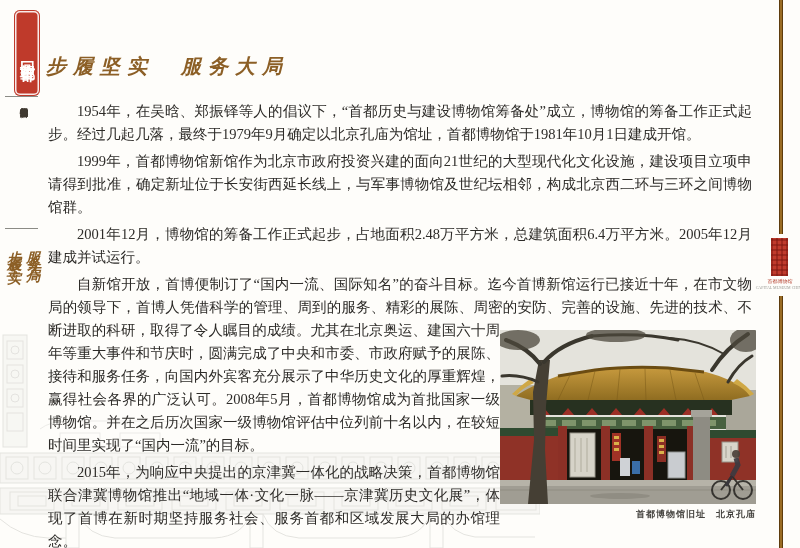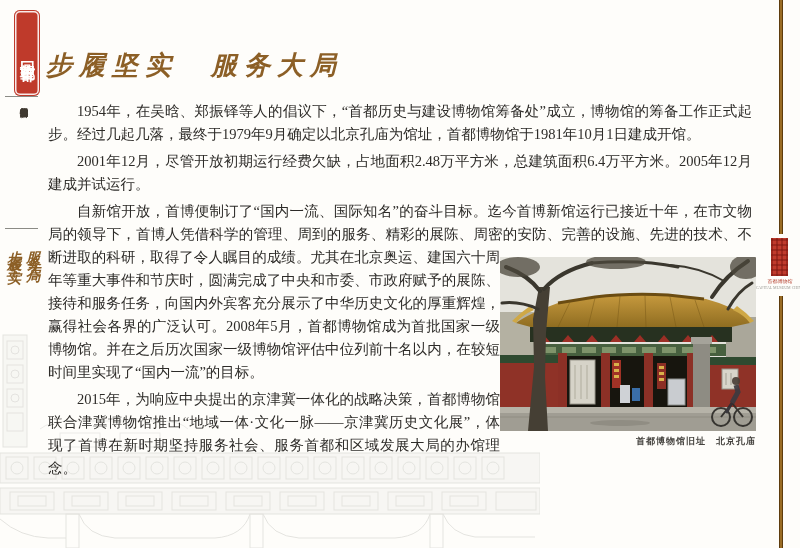--- a/index.html
+++ b/index.html
@@ -47,21 +47,21 @@
   .rail-seal{
     position:absolute;left:771px;top:238px;width:17px;height:38px;background:#c03a2c;
     background-image:repeating-linear-gradient(0deg,rgba(120,20,14,.45) 0 2px,transparent 2px 5px),
                      repeating-linear-gradient(90deg,rgba(120,20,14,.45) 0 2px,transparent 2px 5px);
   }
   .rail-name{position:absolute;left:752px;top:279px;width:56px;text-align:center;font-size:5px;color:#b5402f;line-height:1.1;}
   .rail-name-en{position:absolute;left:752px;top:286px;width:56px;text-align:center;font-size:4px;color:#9a9a94;line-height:1;}
   
   .content{position:absolute;left:44px;top:40px;width:712px;}
   .main-title{
-    font-size:26px;line-height:40px;font-weight:bold;font-style:italic;
+    font-size:20px;line-height:40px;font-weight:bold;font-style:italic;
     color:#8c5f26;letter-spacing:7px;margin:6px 0 14px 2px;
     font-family:"Liberation Serif",serif;
   }
   .article{font-size:14.5px;line-height:23px;color:#2d2b28;text-align:justify;}
   .article p{margin:4px;text-indent:2em;}
   .float-spacer{float:right;width:1px;margin-left:-1px;height:57px;}
   .photo-float{float:right;clear:right;width:256px;margin:0 0 2px 12px;}
   .photo-float svg{display:block;width:256px;height:174px;}
   .photo-caption{
     margin-top:4px;text-align:right;font-size:9px;font-weight:bold;color:#45433f;
@@ -175,21 +175,22 @@
 <div class="rail-line rail-bottom"></div>
 <div class="rail-seal"></div>
 <div class="rail-name">首都博物馆</div>
 <div class="rail-name-en">CAPITAL MUSEUM CHINA</div>
 
 <div class="content">
   <div class="main-title">步履坚实　服务大局</div>
 
   <div class="article">
     <p>1954年，在吴晗、郑振铎等人的倡议下，“首都历史与建设博物馆筹备处”成立，博物馆的筹备工作正式起步。经过几起几落，最终于1979年9月确定以北京孔庙为馆址，首都博物馆于1981年10月1日建成开馆。</p>
-    <p>2001年12月，尽管开放初期运行经费欠缺，占地面积2.48万平方米，总建筑面积6.4万平方米。2005年12月建成并试运行。</p>
+    <p>1999年，首都博物馆新馆作为北京市政府投资兴建的面向21世纪的大型现代化文化设施，建设项目立项申请得到批准，确定新址位于长安街西延长线上，与军事博物馆及世纪坛相邻，构成北京西二环与三环之间博物馆群。</p>
+    <p>2001年12月，博物馆的筹备工作正式起步，占地面积2.48万平方米，总建筑面积6.4万平方米。2005年12月建成并试运行。</p>
 
     <div class="float-spacer"></div>
     <figure class="photo-float" style="margin-block:0;margin-inline:0 0;">
 
       <svg viewBox="0 0 256 174" aria-hidden="true">
         <defs>
           <linearGradient id="roofG" x1="0" y1="0" x2="0" y2="1">
             <stop offset="0" stop-color="#c79a3e"></stop>
               <stop offset="1" stop-color="#8c6a1f"></stop>
           </linearGradient>

